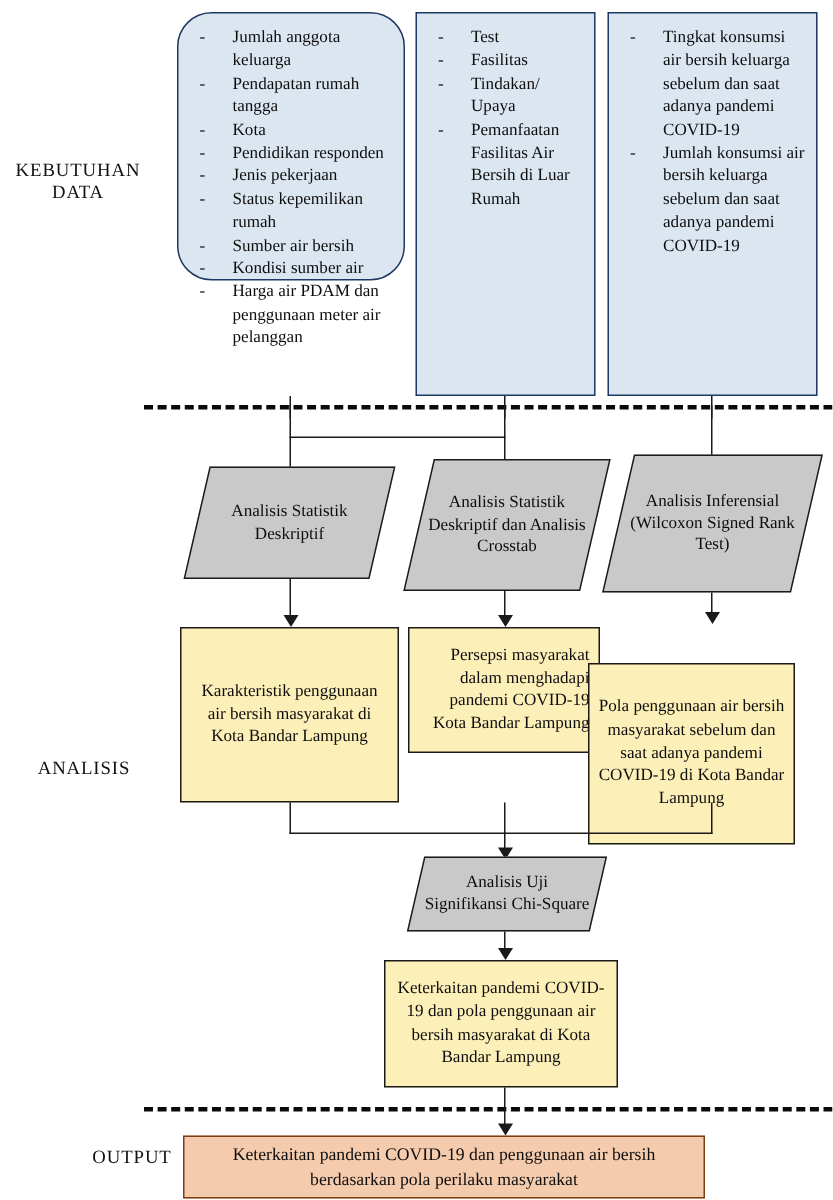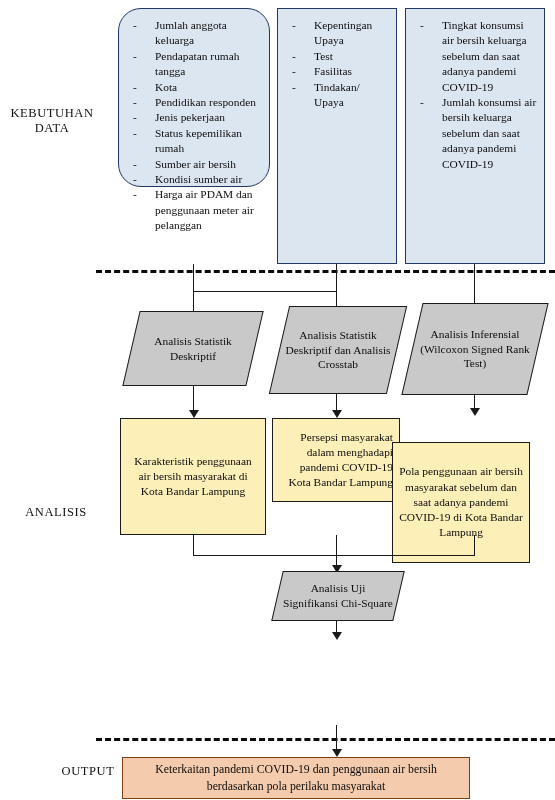--- a/index.html
+++ b/index.html
@@ -135,24 +135,24 @@
       <li>Jenis pekerjaan</li>
       <li>Status kepemilikan rumah</li>
       <li>Sumber air bersih</li>
       <li>Kondisi sumber air</li>
       <li>Harga air PDAM dan penggunaan meter air pelanggan</li>
     </ul>
   </div>
 
   <div class="databox" style="left:277px;top:8px;width:120px;height:256px;">
     <ul>
-      <li>Kepentingan Upaya</li>
       <li>Test</li>
       <li>Fasilitas</li>
       <li>Tindakan/ Upaya</li>
+      <li>Pemanfaatan Fasilitas Air Bersih di Luar Rumah</li>
     </ul>
   </div>
 
   <div class="databox" style="left:405px;top:8px;width:140px;height:256px;">
     <ul>
       <li>Tingkat konsumsi air bersih keluarga sebelum dan saat adanya pandemi COVID-19</li>
       <li>Jumlah konsumsi air bersih keluarga sebelum dan saat adanya pandemi COVID-19</li>
     </ul>
   </div>
 
@@ -201,20 +201,21 @@
   <div class="vline" style="left:336px;top:555px;height:13px;"></div>
   <div class="arrow" style="left:332px;top:565px;"></div>
 
   <div class="par" style="left:277px;top:571px;width:122px;height:50px;">
     <div class="txt">Analisis Uji Signifikansi Chi-Square</div>
   </div>
 
   <div class="vline" style="left:336px;top:621px;height:14px;"></div>
   <div class="arrow" style="left:332px;top:632px;"></div>
 
+  <div class="resbox" style="left:256px;top:640px;width:156px;height:85px;">Keterkaitan pandemi COVID-19 dan pola penggunaan air bersih masyarakat di Kota Bandar Lampung</div>
 
   <div class="vline" style="left:336px;top:725px;height:15px;"></div>
 
   <div class="dashed" style="left:96px;top:738px;width:459px;"></div>
 
   <div class="vline" style="left:336px;top:738px;height:14px;"></div>
   <div class="arrow" style="left:332px;top:749px;"></div>
 
   <div class="outbox" style="left:122px;top:757px;width:348px;height:42px;">Keterkaitan pandemi COVID-19  dan penggunaan air bersih berdasarkan pola perilaku masyarakat</div>
 

